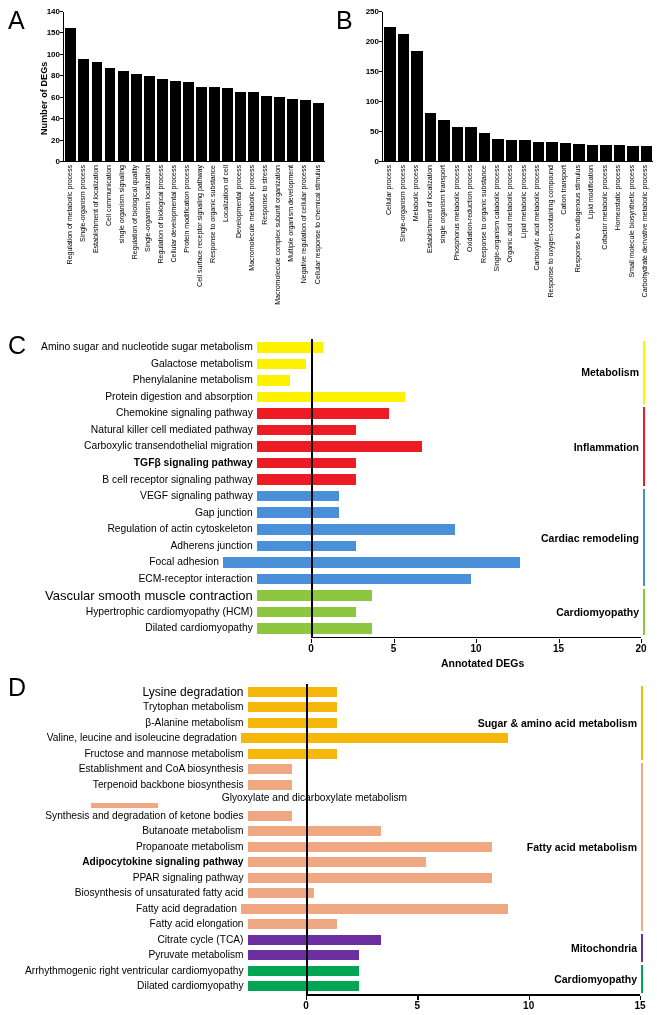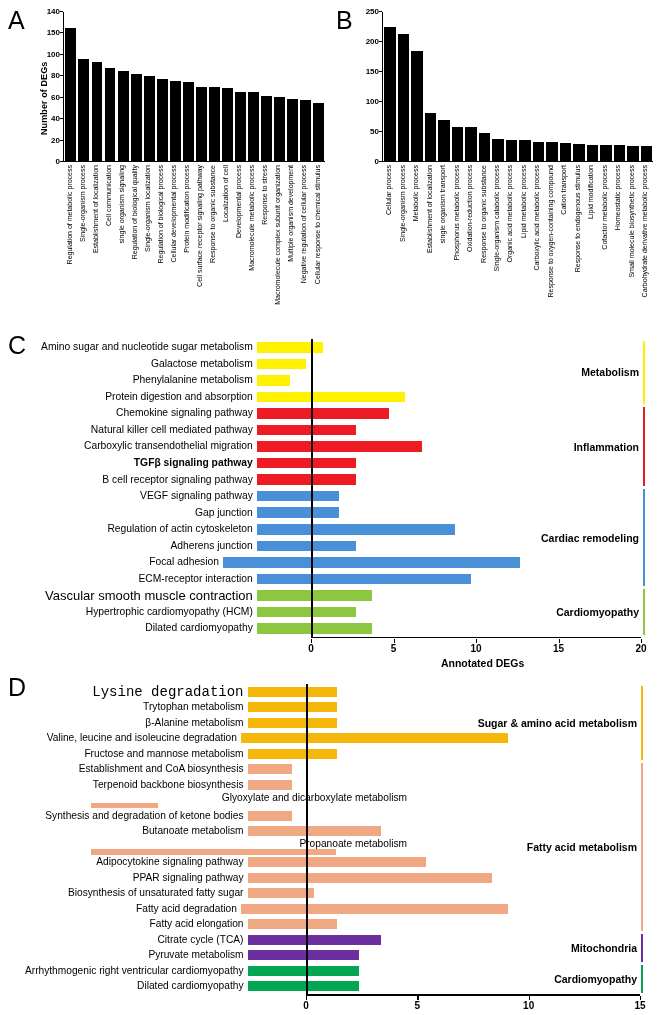--- a/index.html
+++ b/index.html
@@ -536,21 +536,21 @@
       <div class="grp-bracket" style="left: 643px; top: 249.75px; height: 46.65px; background: rgb(141, 198, 63);"></div>
       <div class="grp-name" style="left: 639px; top: 273.075px;">Cardiomyopathy</div>
     </div>
 </div>
 
 <div class="panel-letter" style="left:8px; top:675px;">D</div>
 
 <div class="hbar-panel" id="panelD-root" style="left:0px; top:672px; width:657px; height:343px;">
   <div id="panelD-rows" style="position:absolute; left:0px; top:12px; width:508px;">
       <div class="hbar-row" style="height: 15.5px;">
-        <div class="hbar-label" style="width: 306px; font-size: 14px; font-family: Liberation Mono, monospace;">Lysine degradation</div>
+        <div class="hbar-label" style="width: 306px; font-size: 12px;">Lysine degradation</div>
         <div class="hbar-track" style="width: 334px; height: 10px;">
           <div class="hbar-fill" style="width: 89.0667px; background: rgb(245, 183, 10);"></div>
         </div>
       </div>
       <div class="hbar-row" style="height: 15.5px;">
         <div class="hbar-label" style="width: 306px; font-size: 10.2px;">Trytophan metabolism</div>
         <div class="hbar-track" style="width: 334px; height: 10px;">
           <div class="hbar-fill" style="width: 89.0667px; background: rgb(245, 183, 10);"></div>
         </div>
       </div>
@@ -595,40 +595,40 @@
         <div class="hbar-track" style="width: 334px; height: 10px;">
           <div class="hbar-fill" style="width: 44.5333px; background: rgb(240, 168, 130);"></div>
         </div>
       </div>
       <div class="hbar-row" style="height: 15.5px;">
         <div class="hbar-label" style="width: 306px; font-size: 10.2px;">Butanoate metabolism</div>
         <div class="hbar-track" style="width: 334px; height: 10px;">
           <div class="hbar-fill" style="width: 133.6px; background: rgb(240, 168, 130);"></div>
         </div>
       </div>
-      <div class="hbar-row" style="height: 15.5px; flex-direction: column;">
+      <div class="hbar-row" style="height: 15.5px;">
         <div class="hbar-label" style="width: 306px; font-size: 10.2px;">Propanoate metabolism</div>
         <div class="hbar-track" style="width: 334px; height: 10px;">
           <div class="hbar-fill" style="width: 244.933px; background: rgb(240, 168, 130);"></div>
         </div>
       </div>
       <div class="hbar-row" style="height: 15.5px;">
-        <div class="hbar-label" style="width: 306px; font-size: 10.2px;">Adipocytokine signaling pathway</div>
+        <div class="hbar-label" style="width: 306px; font-size: 10.2px; font-weight: bold;">Adipocytokine signaling pathway</div>
         <div class="hbar-track" style="width: 334px; height: 10px;">
           <div class="hbar-fill" style="width: 178.133px; background: rgb(240, 168, 130);"></div>
         </div>
       </div>
       <div class="hbar-row" style="height: 15.5px;">
         <div class="hbar-label" style="width: 306px; font-size: 10.2px;">PPAR signaling pathway</div>
         <div class="hbar-track" style="width: 334px; height: 10px;">
           <div class="hbar-fill" style="width: 244.933px; background: rgb(240, 168, 130);"></div>
         </div>
       </div>
       <div class="hbar-row" style="height: 15.5px;">
-        <div class="hbar-label" style="width: 306px; font-size: 10.2px;">Biosynthesis of unsaturated fatty sugar</div>
+        <div class="hbar-label" style="width: 306px; font-size: 10.2px;">Biosynthesis of unsaturated fatty acid</div>
         <div class="hbar-track" style="width: 334px; height: 10px;">
           <div class="hbar-fill" style="width: 66.8px; background: rgb(240, 168, 130);"></div>
         </div>
       </div>
       <div class="hbar-row" style="height: 15.5px;">
         <div class="hbar-label" style="width: 306px; font-size: 10.2px;">Fatty acid degradation</div>
         <div class="hbar-track" style="width: 334px; height: 10px;">
           <div class="hbar-fill" style="width: 267.2px; background: rgb(240, 168, 130);"></div>
         </div>
       </div>

